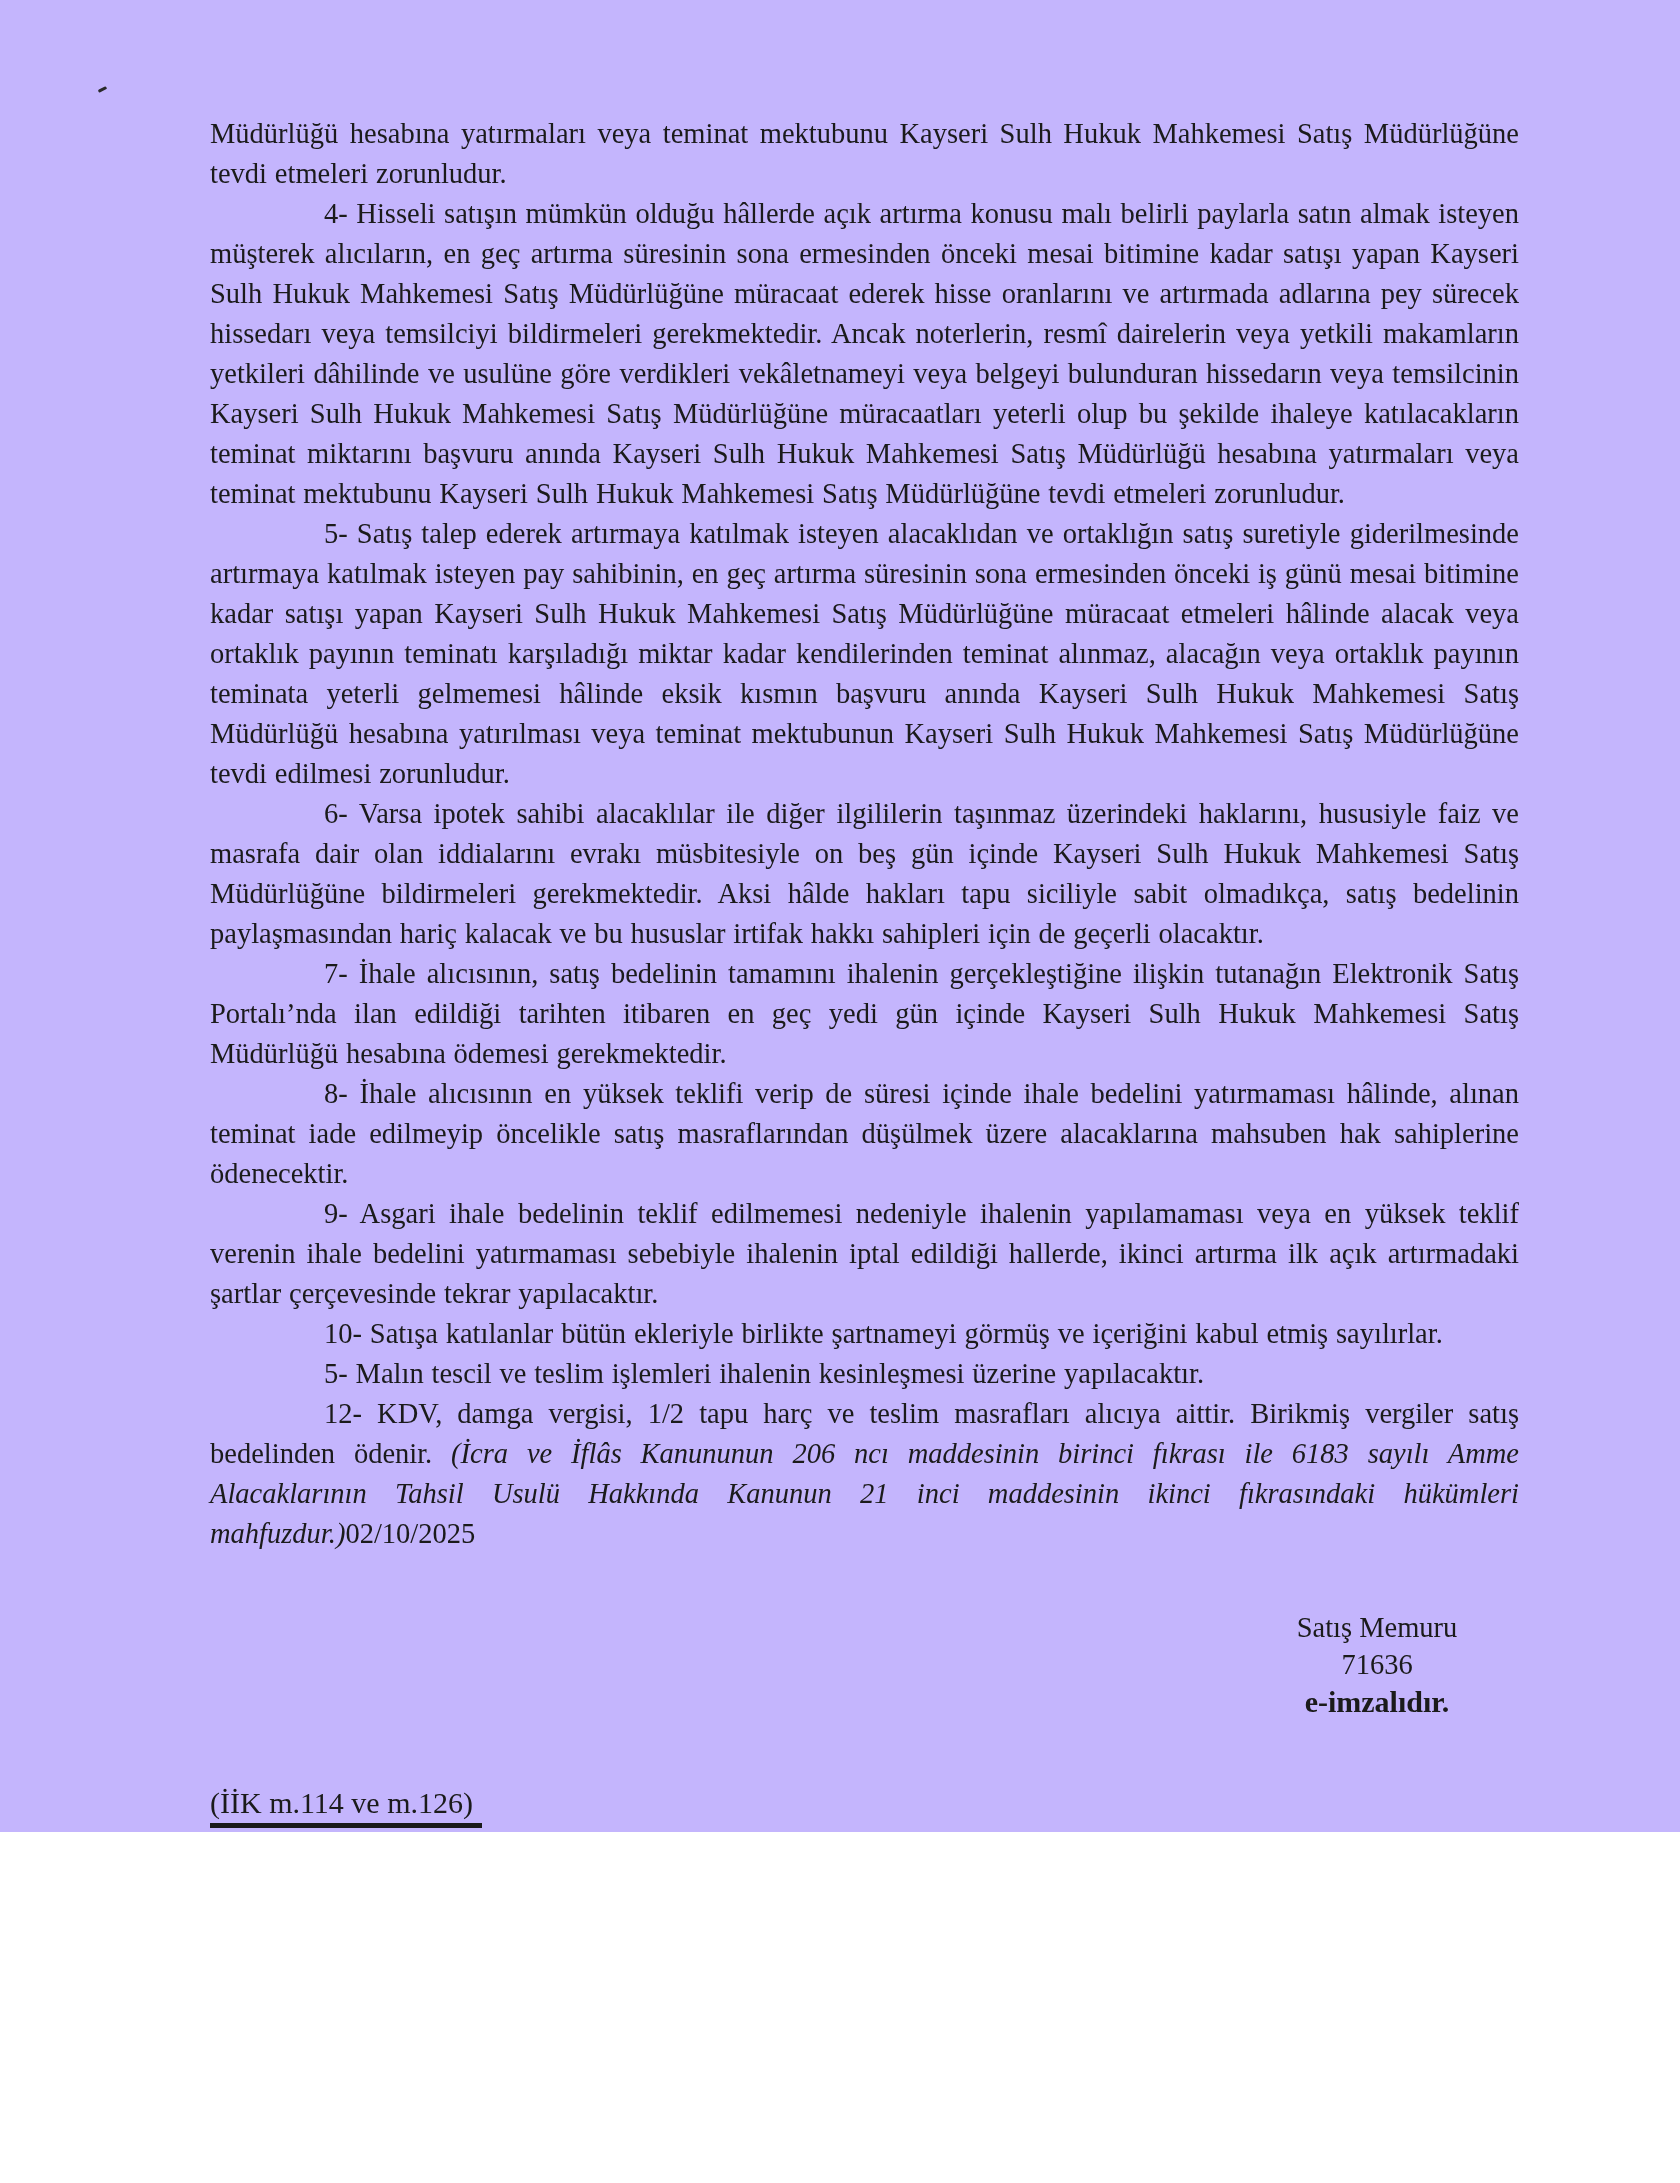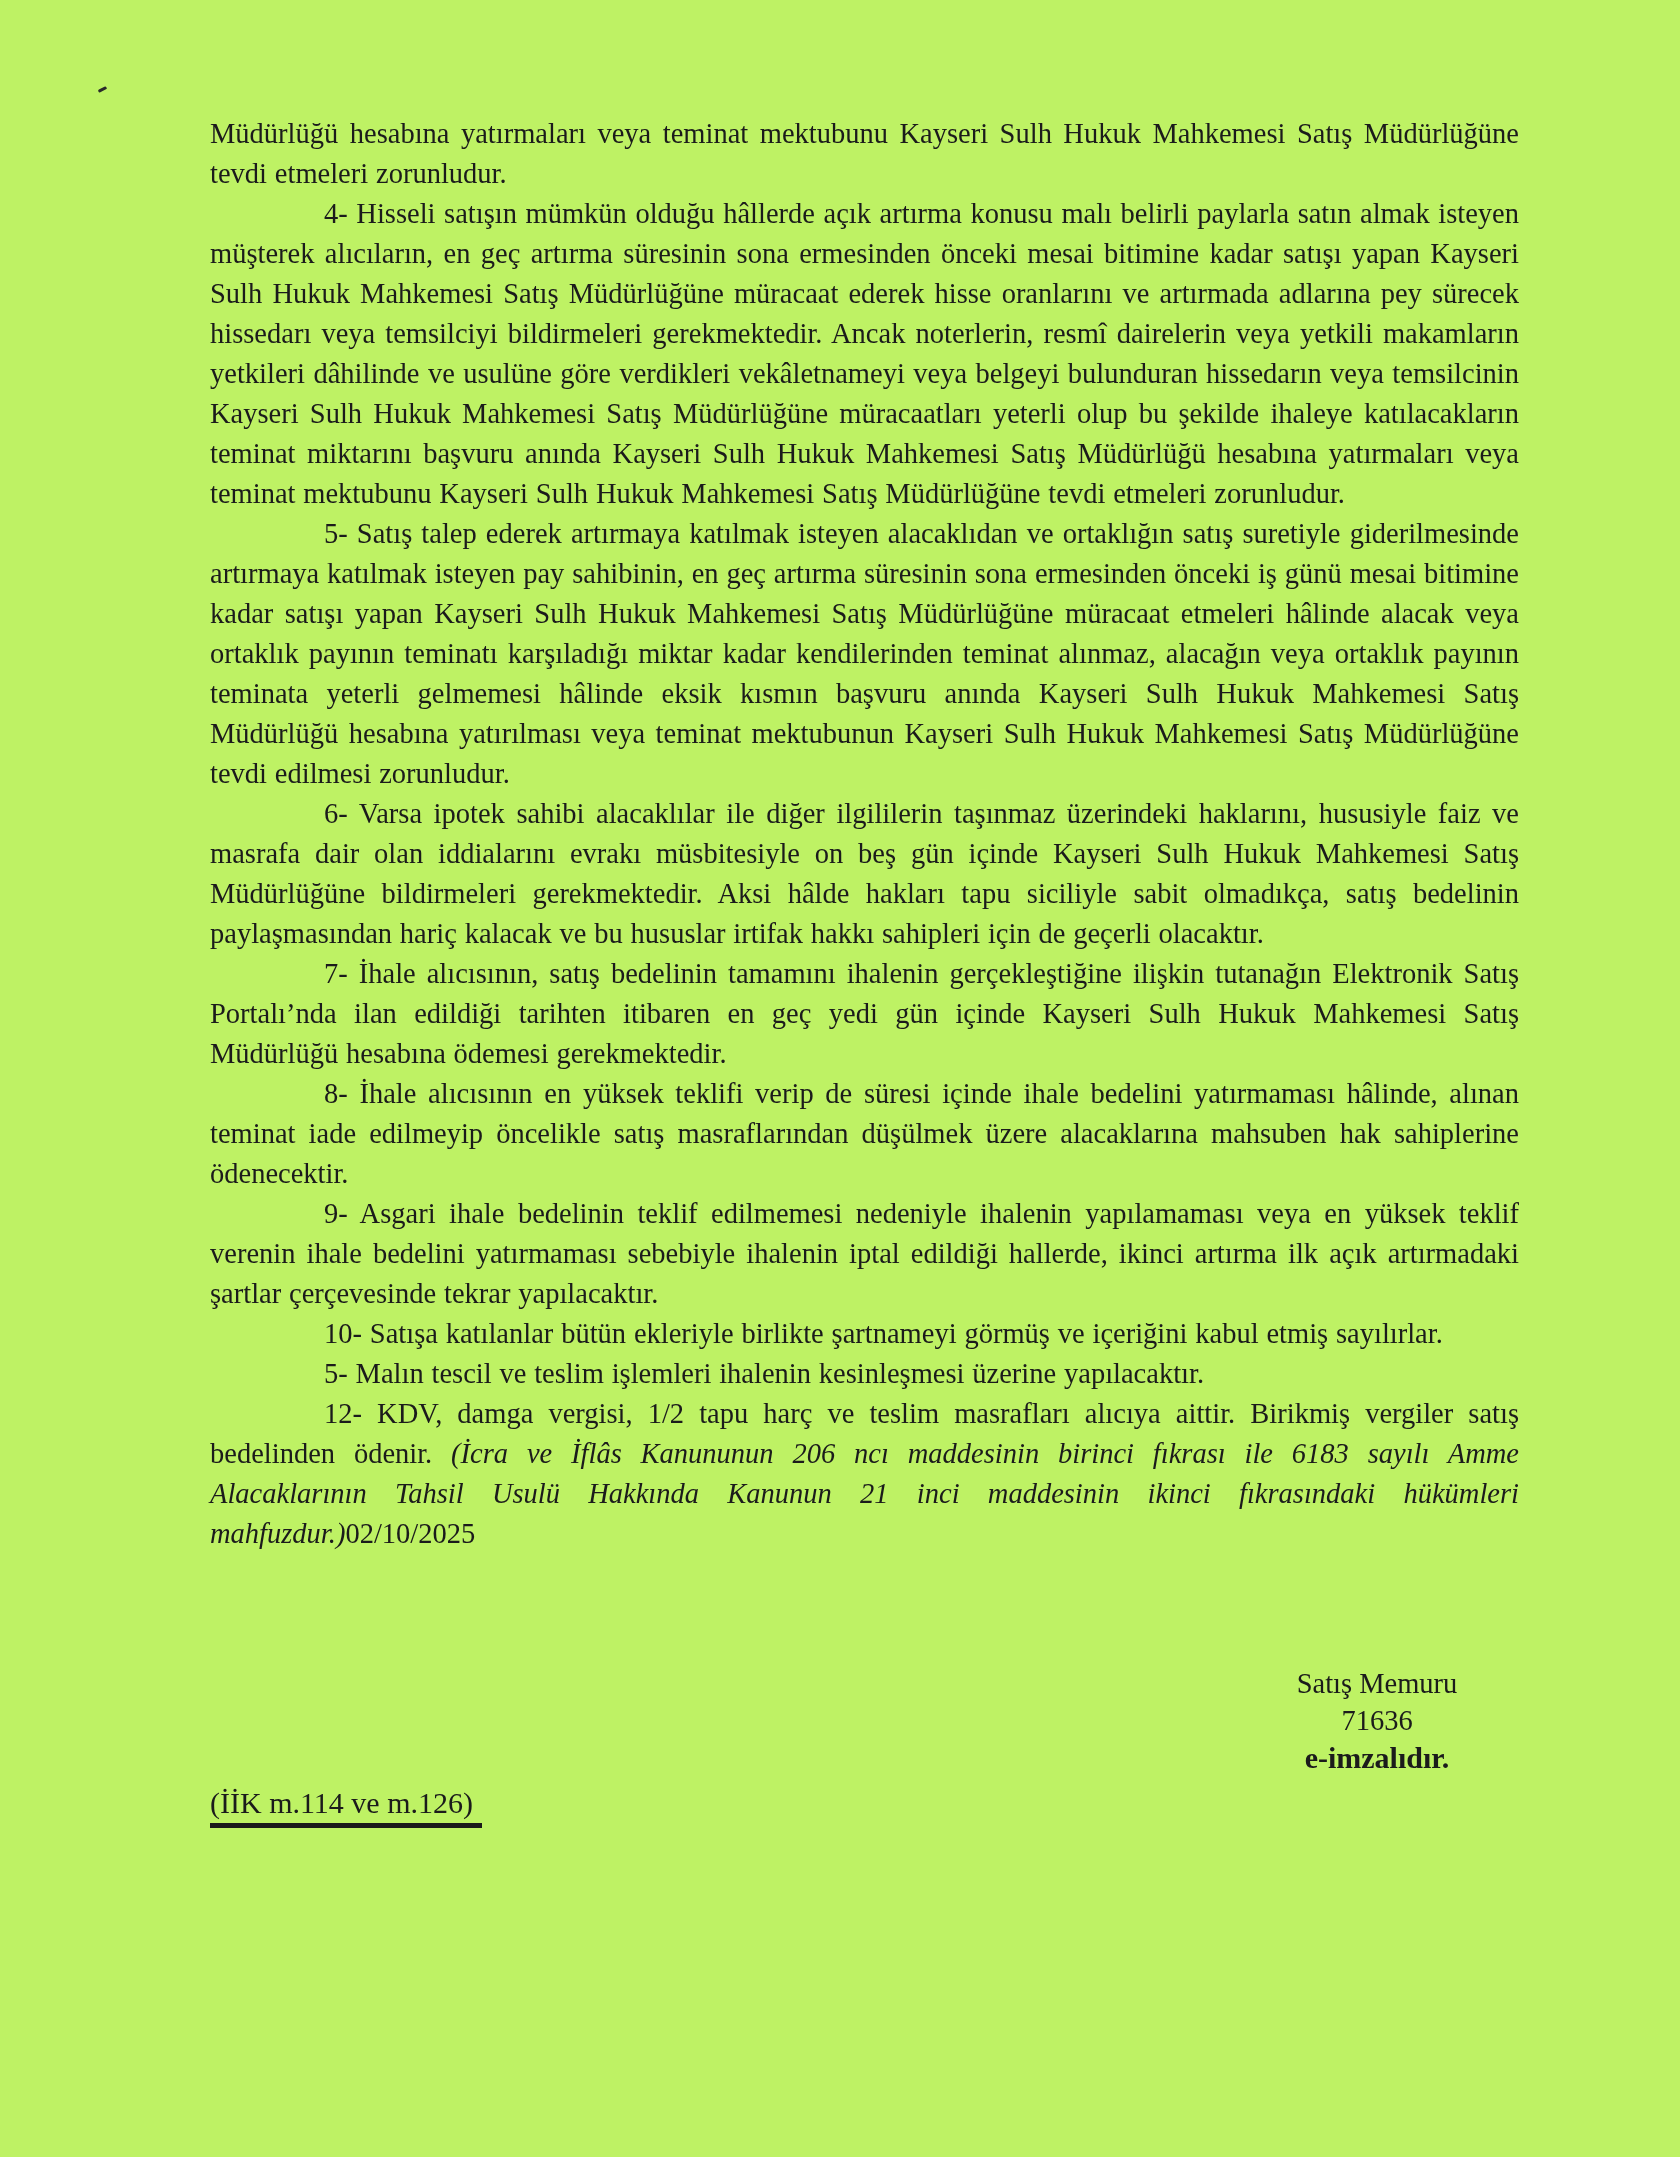--- a/index.html
+++ b/index.html
@@ -3,22 +3,22 @@
 <meta charset="utf-8">
 <style>
   html, body {
     margin: 0;
     padding: 0;
     background: #ffffff;
   }
   .page {
     position: relative;
     width: 1681px;
-    height: 2157px;
-    background: #bef264;
+    height: 1832px;
+    background: #c4b5fd;
     overflow: hidden;
     font-family: "Liberation Serif", "DejaVu Serif", serif;
     color: #1b1b1b;
   }
   
   .speck {
     position: absolute;
     left: 98px;
     top: 88px;
     width: 8.6px;
@@ -38,21 +38,21 @@
     font-size: 28.5px;
     line-height: 40px;
     text-align: justify;
     word-spacing: 0.7px;
   }
   .content p.indent { text-indent: 114px; }
   .content em { font-style: italic; }
   .signature {
     position: absolute;
     left: 1228px;
-    top: 1665px;
+    top: 1609px;
     width: 298px;
     text-align: center;
     font-size: 28.5px;
     line-height: 37px;
   }
   .signature .esign {
     font-weight: bold;
     font-size: 30px;
   }
   .footer {

